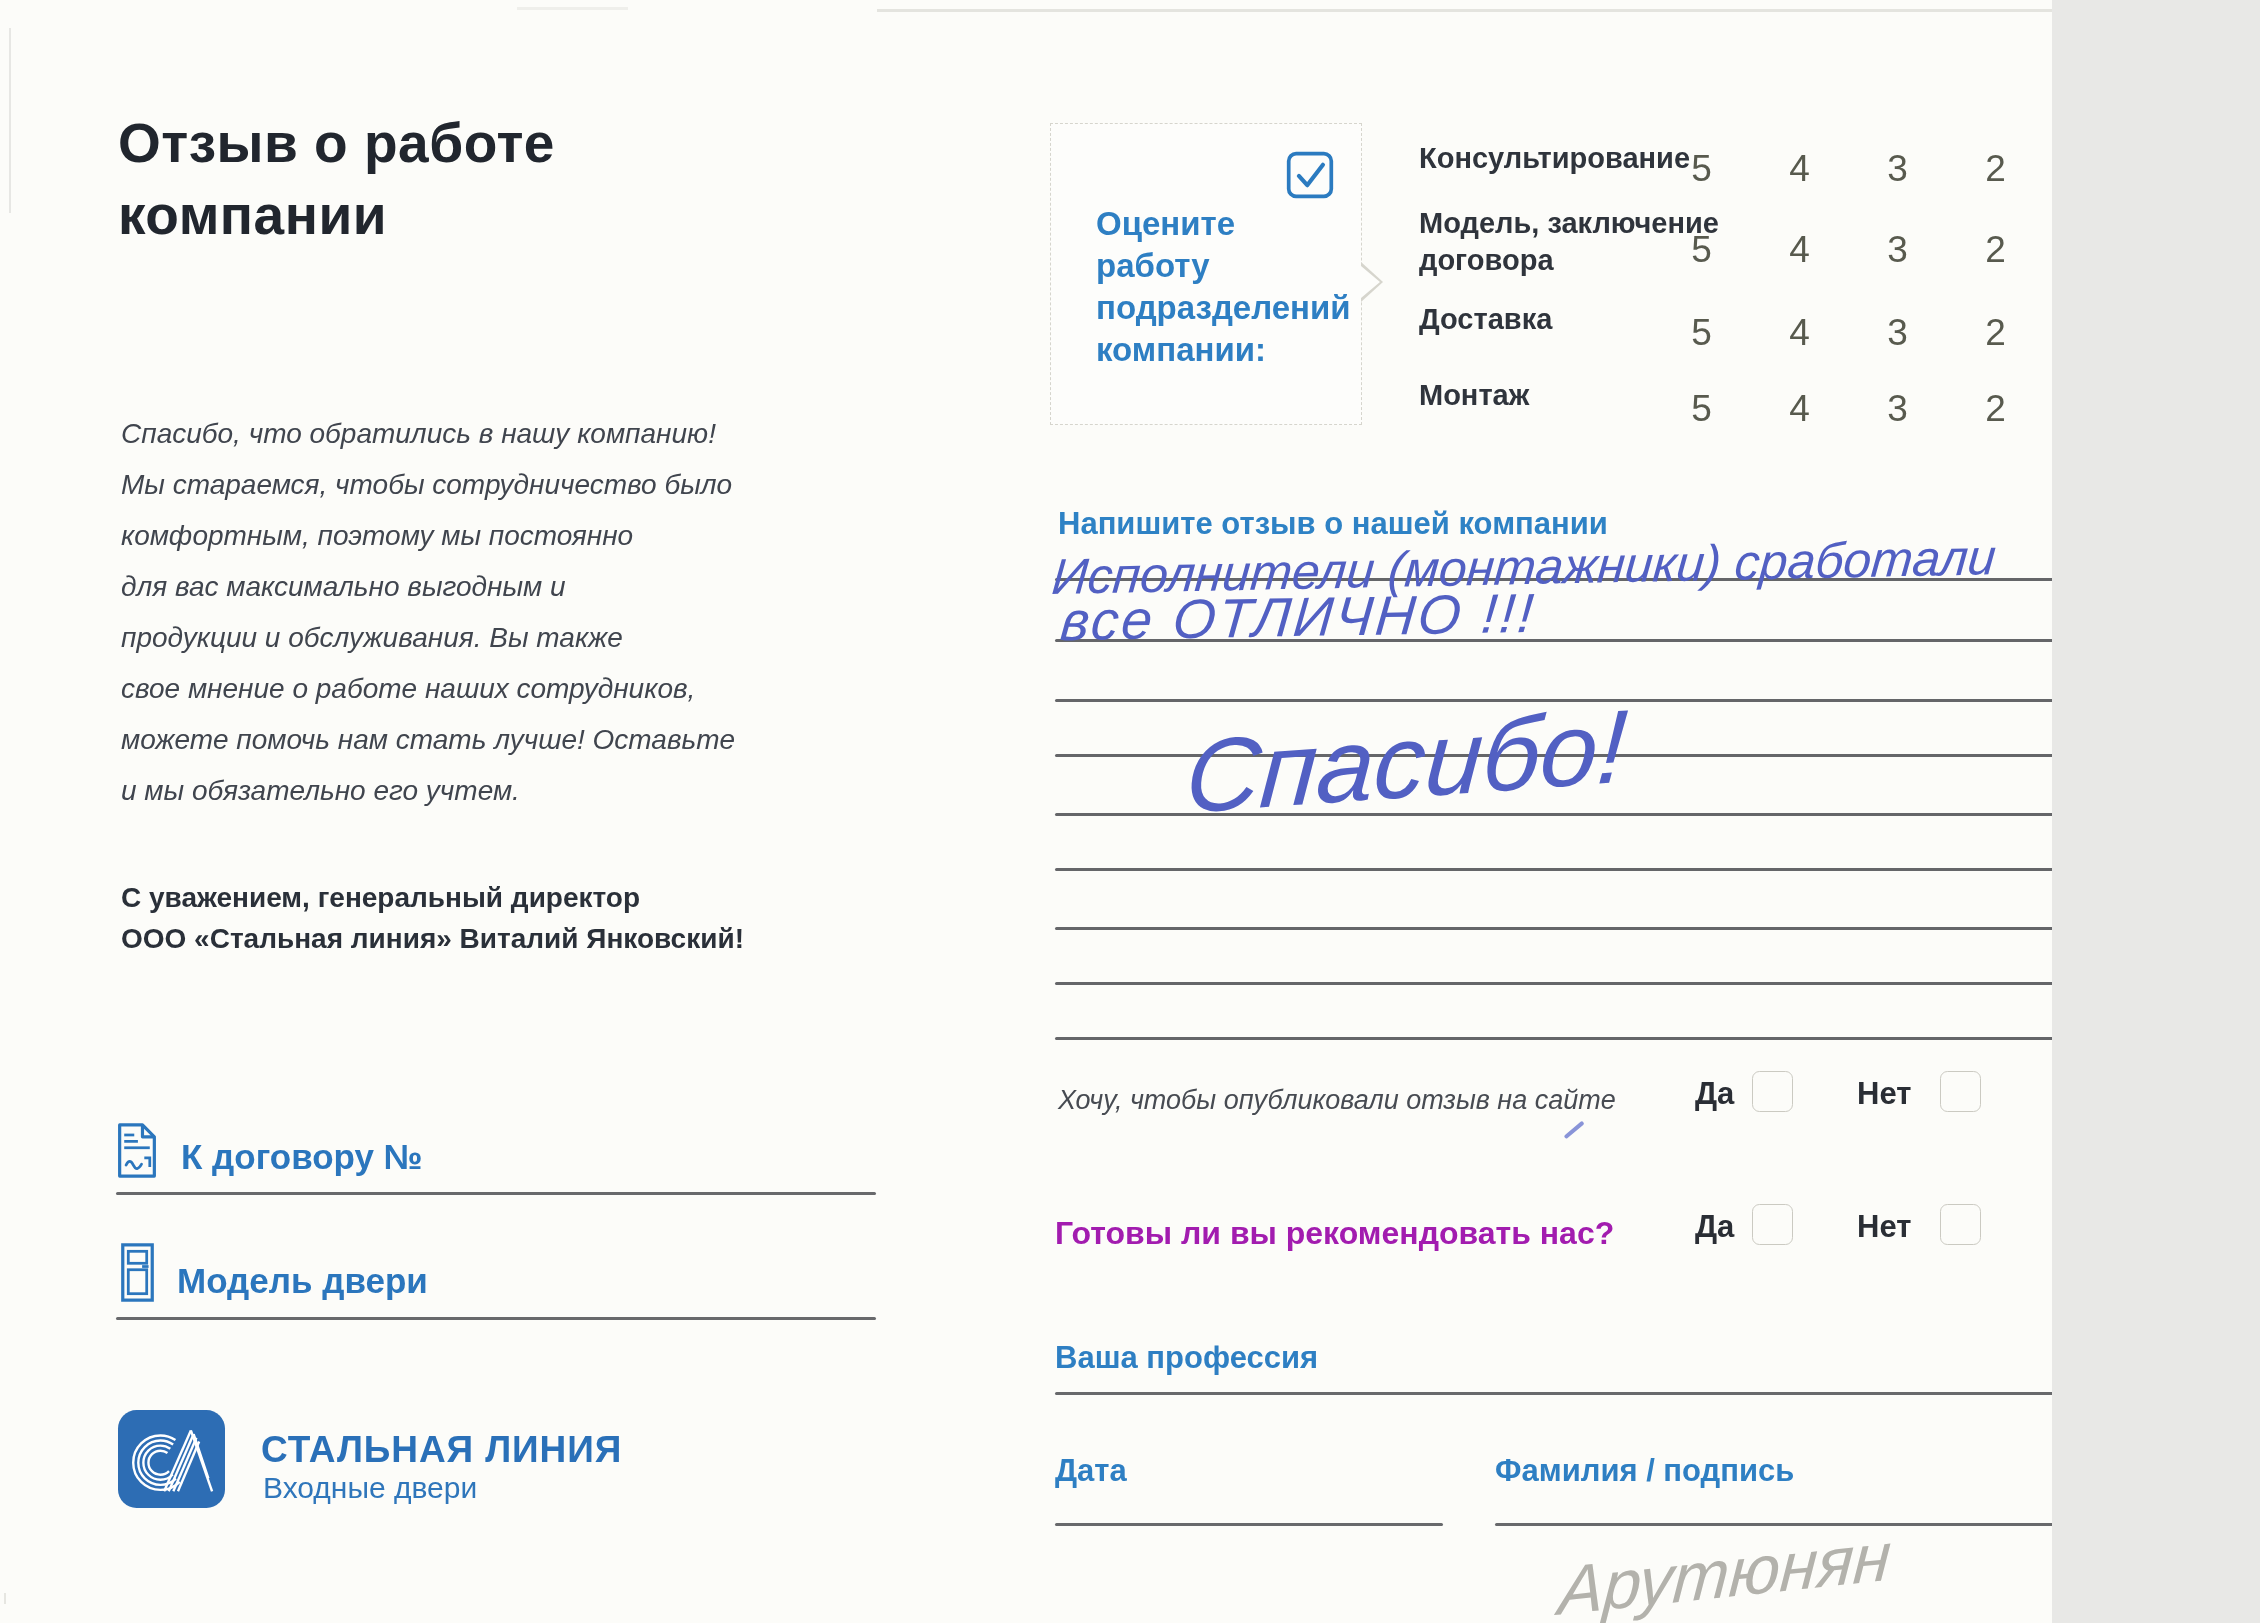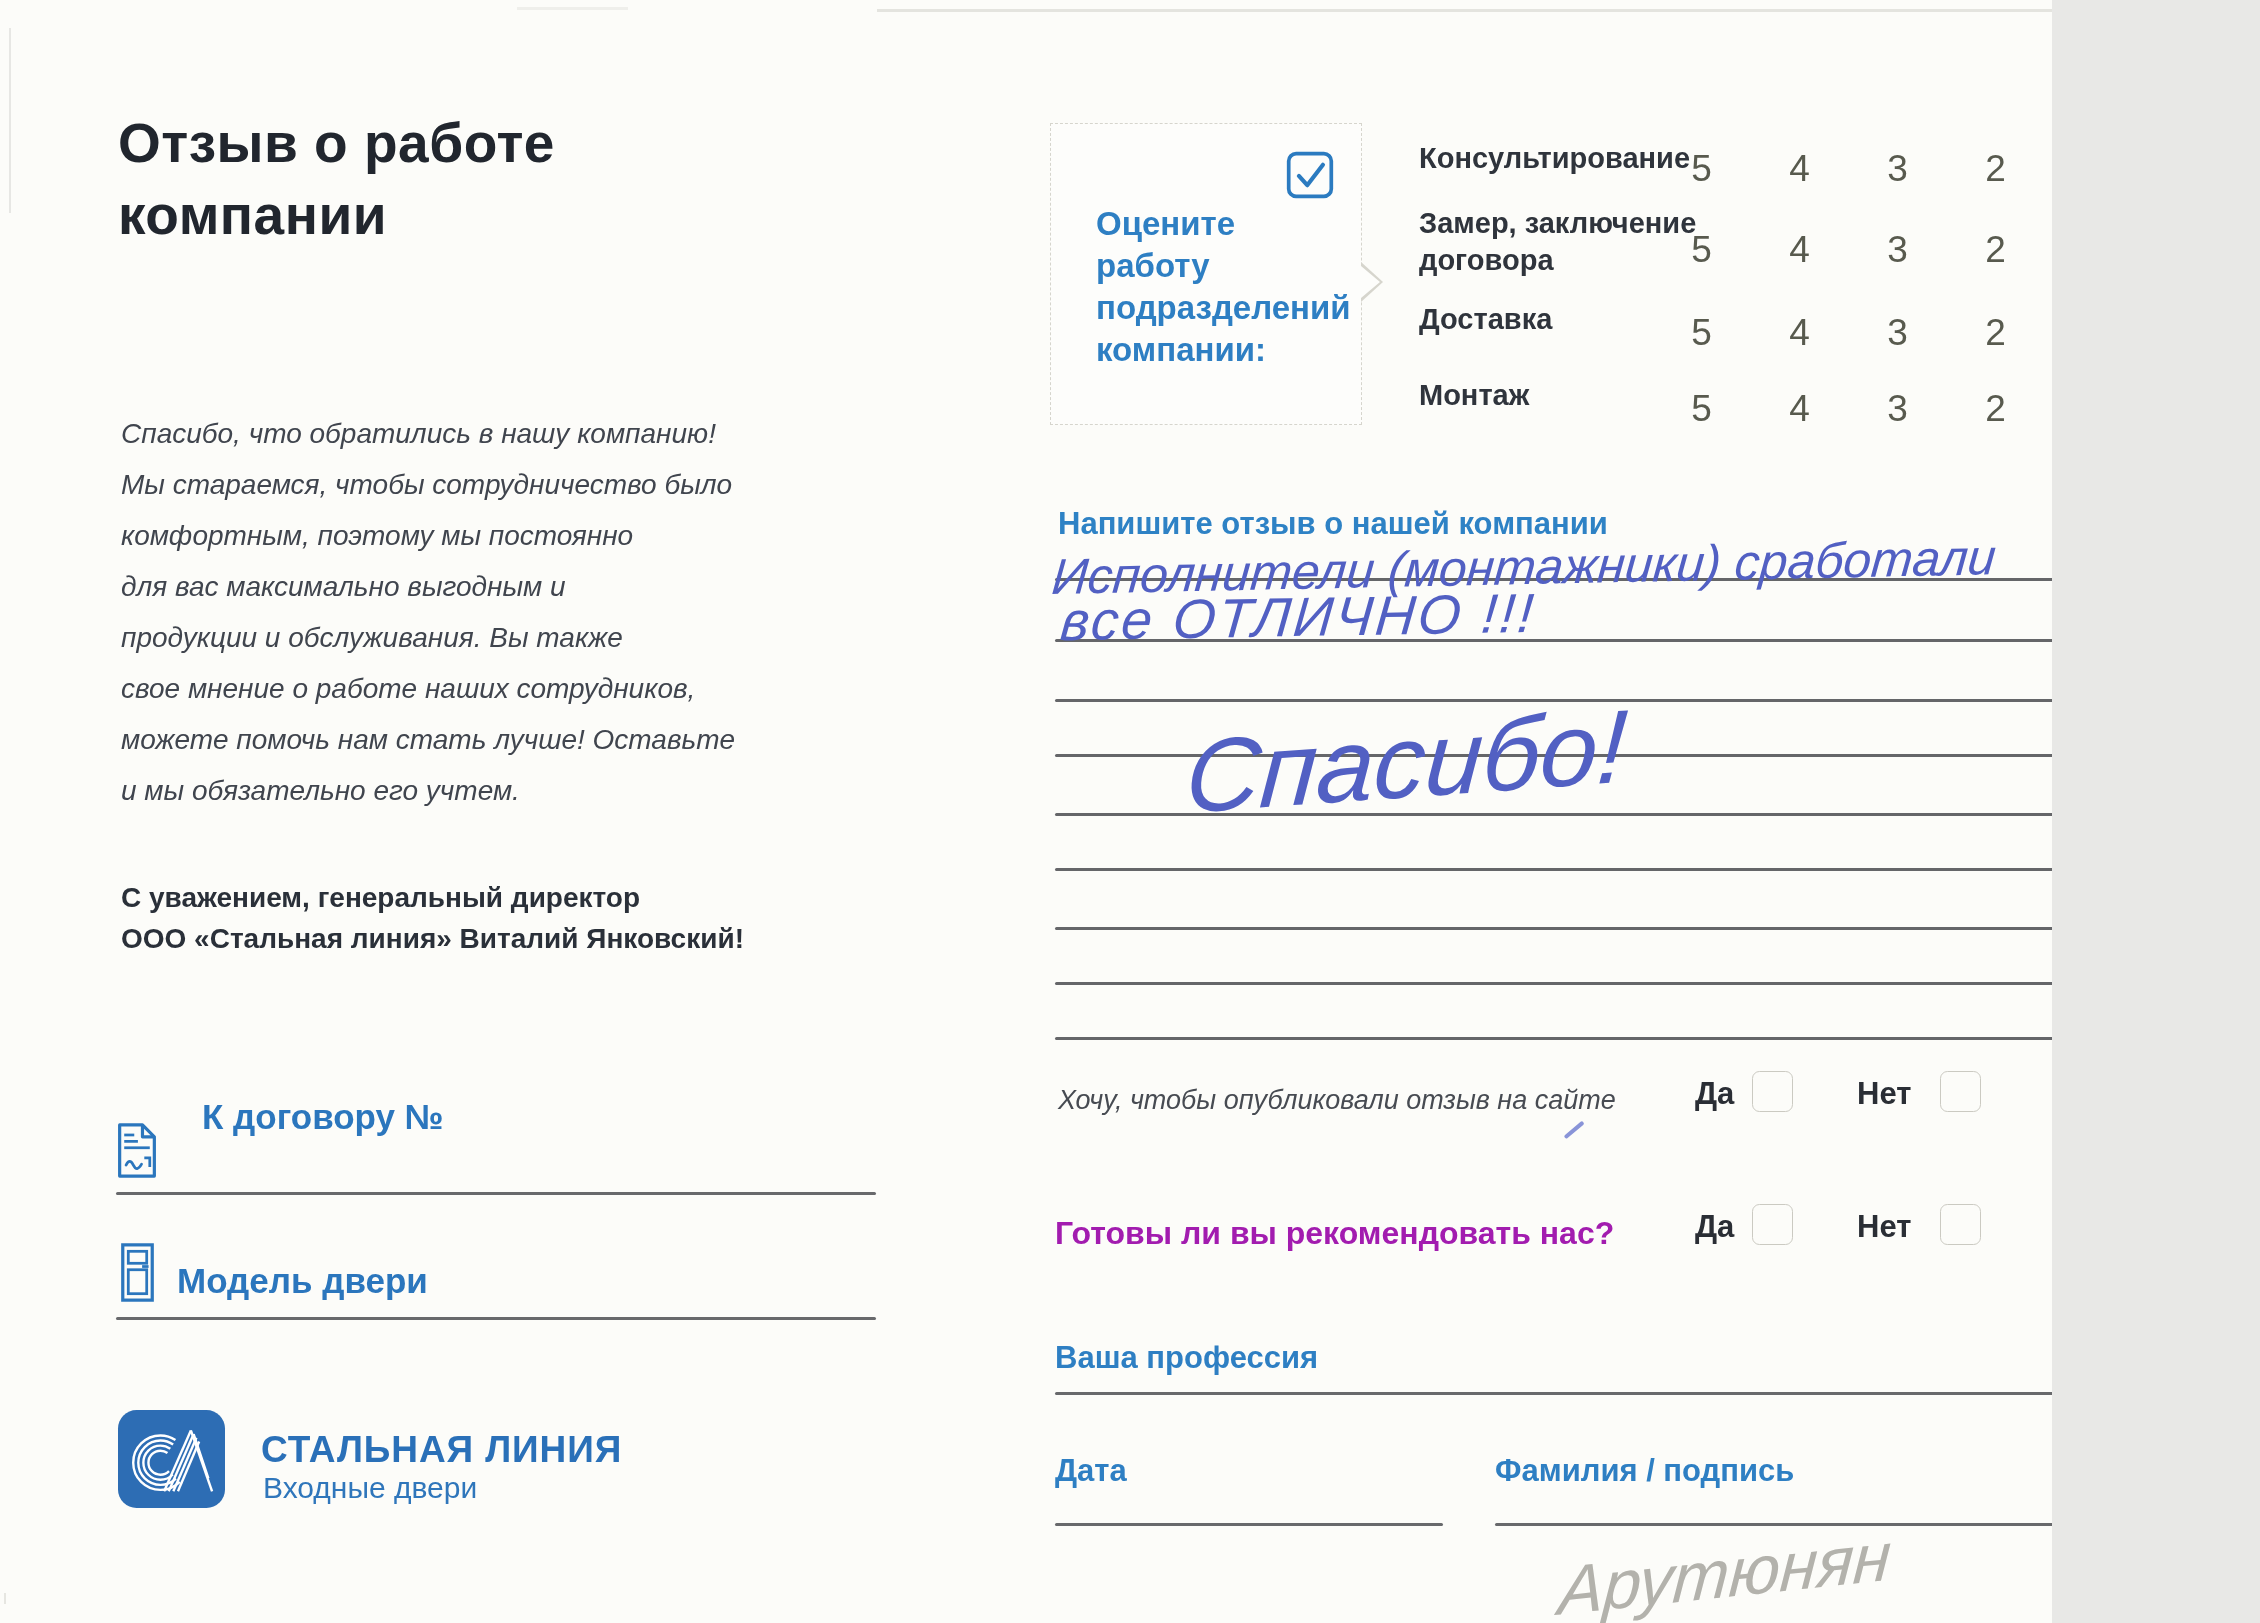--- a/index.html
+++ b/index.html
@@ -83,21 +83,21 @@
     <svg width="42" height="57" viewBox="0 0 46 62">
       <path d="M4 3 H29 L42 16 V59 H4 Z" fill="none" stroke="#2b76bd" stroke-width="3.5" stroke-linejoin="round"></path>
       <path d="M29 3 V16 H42" fill="none" stroke="#2b76bd" stroke-width="3.5" stroke-linejoin="round"></path>
       <line x1="9" y1="14" x2="20" y2="14" stroke="#2b76bd" stroke-width="3"></line>
       <line x1="9" y1="21" x2="24" y2="21" stroke="#2b76bd" stroke-width="3"></line>
       <line x1="9" y1="28" x2="37" y2="28" stroke="#2b76bd" stroke-width="3"></line>
       <path d="M11 47 q4 -8 8 0 t9 -1" fill="none" stroke="#2b76bd" stroke-width="3" stroke-linecap="round"></path>
       <path d="M31 39 h6 v10" fill="none" stroke="#2b76bd" stroke-width="3"></path>
     </svg>
   </div>
-  <div class="abs field-label" style="left:181px;top:1097px;margin-left:21px;">К договору №</div>
+  <div class="abs field-label" style="left:181px;top:1137px;">К договору №</div>
   <div class="abs u-line" style="left:116px;top:1192px;width:760px;"></div>
 
   <div class="abs" style="left:120px;top:1242px;">
     <svg width="35" height="61" viewBox="0 0 38 66">
       <rect x="3" y="3" width="32" height="60" fill="none" stroke="#2b76bd" stroke-width="3.5"></rect>
       <rect x="9" y="10" width="20" height="13" fill="none" stroke="#2b76bd" stroke-width="3"></rect>
       <rect x="9" y="30" width="20" height="26" fill="none" stroke="#2b76bd" stroke-width="3"></rect>
       <line x1="24" y1="26.5" x2="31" y2="26.5" stroke="#2b76bd" stroke-width="3"></line>
     </svg>
   </div>
@@ -135,21 +135,21 @@
     <div>работу</div>
     <div>подразделений</div>
     <div>компании:</div>
   </div>
 
   <div class="abs rate-label" style="top:140px;">
     <div>Консультирование</div>
       <div></div>
   </div>
   <div class="abs rate-label" style="top:205px;">
-    <div>Замер, заключение</div>
+    <div>Модель, заключение</div>
       <div>договора</div>
   </div>
   <div class="abs rate-label" style="top:301px;">
     <div>Доставка</div>
       <div></div>
   </div>
   <div class="abs rate-label" style="top:377px;">
     <div>Монтаж</div>
       <div></div>
   </div>

